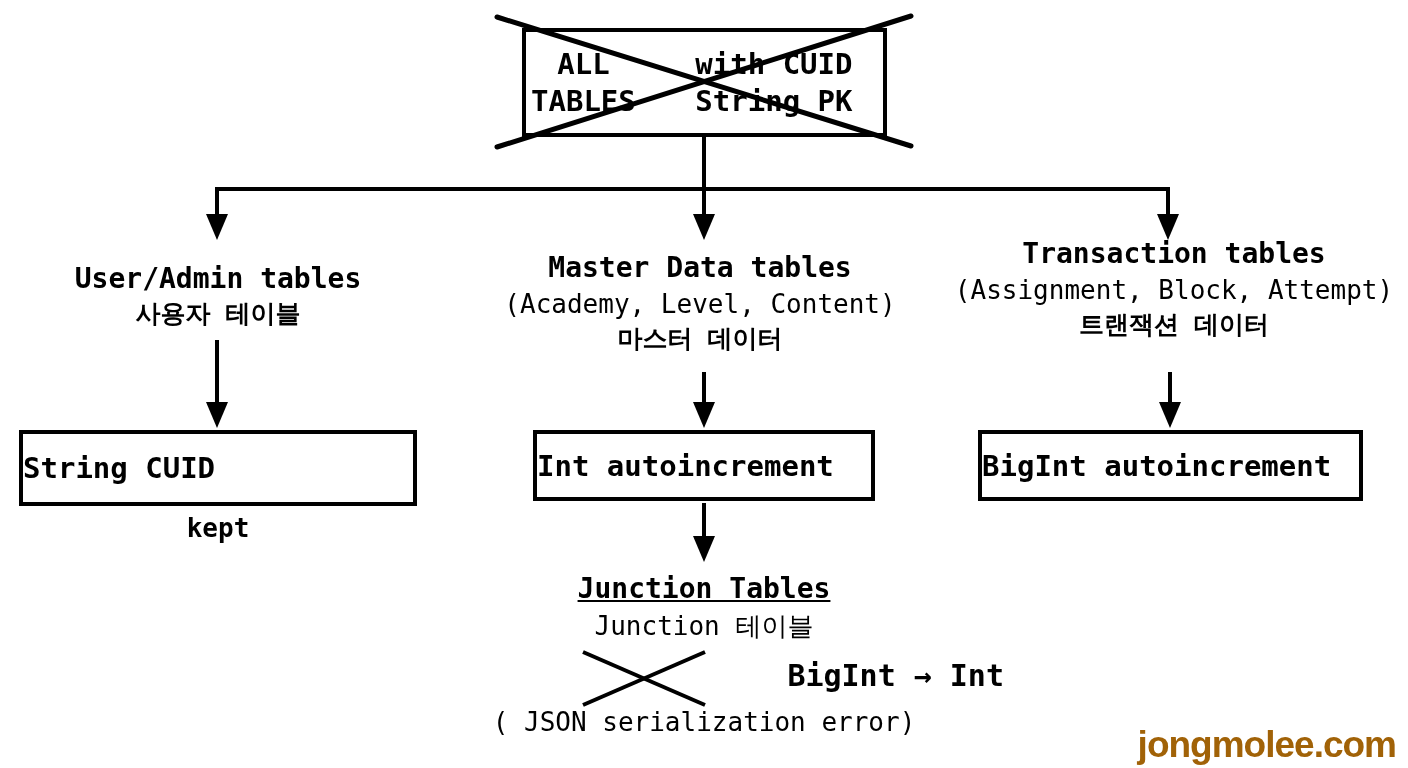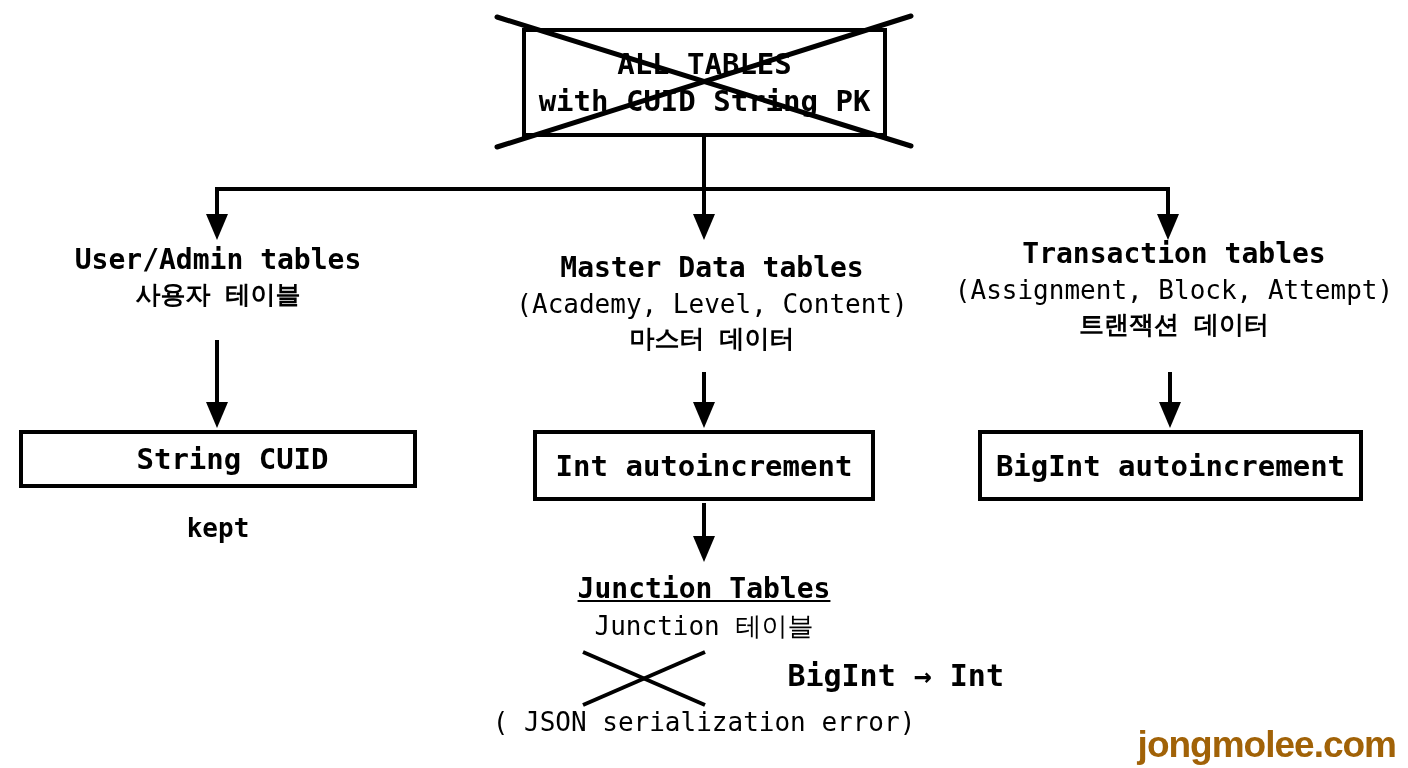--- a/index.html
+++ b/index.html
@@ -12,36 +12,37 @@
     overflow:hidden;
   }
   #connectors{position:absolute;left:0;top:0;pointer-events:none;}
   .stroke{stroke:#000000;fill:none;stroke-width:4;}
   .stroke-thick{stroke:#000000;fill:none;stroke-width:5;stroke-linecap:round;}
   .arrowhead{fill:#000000;stroke:none;}
   .node-box{
     position:absolute;
     border:4px solid #000000;
     box-sizing:border-box;
-    display:flex;flex-direction:column;
-    align-items:center;justify-content:center;
+    display:flex;flex-direction:row;
+    align-items:center;
     text-align:center;
     font-weight:bold;
     background:transparent;
+    gap:24px;
   }
   #top-box{left:522px;top:28px;width:365px;height:109px;font-size:29px;line-height:37px;}
-  #box-left{left:19px;top:430px;width:398px;height:58px;font-size:29px;padding-left:29px;}
+  #box-left{left:19px;top:430px;width:398px;height:76px;font-size:29px;}
   #box-mid{left:533px;top:430px;width:342px;height:71px;font-size:29px;}
   #box-right{left:978px;top:430px;width:385px;height:71px;font-size:29px;}
   .branch{position:absolute;text-align:center;}
   .branch-title{font-size:28px;font-weight:bold;line-height:36px;}
   .branch-subtitle{font-size:26px;font-weight:normal;line-height:36px;}
   .branch-korean{font-size:25px;font-weight:bold;line-height:34px;}
-  #branch-left{left:20px;top:242px;width:396px;}
-  #branch-mid{left:498px;top:250px;width:428px;}
+  #branch-left{left:20px;top:261px;width:396px;}
+  #branch-mid{left:486px;top:250px;width:428px;}
   #branch-right{left:950px;top:236px;width:448px;text-align:center;}
   #kept-label{
     position:absolute;left:19px;top:513px;width:398px;
     text-align:center;font-size:26px;font-weight:bold;
   }
   #junction{position:absolute;left:404px;top:570px;width:600px;text-align:center;}
   .junction-title{font-size:28px;font-weight:bold;line-height:38px;text-decoration:underline;}
   .junction-korean{font-size:26px;font-weight:normal;line-height:36px;}
   .junction-transition{
     display:flex;justify-content:flex-end;align-items:center;gap:18px;

